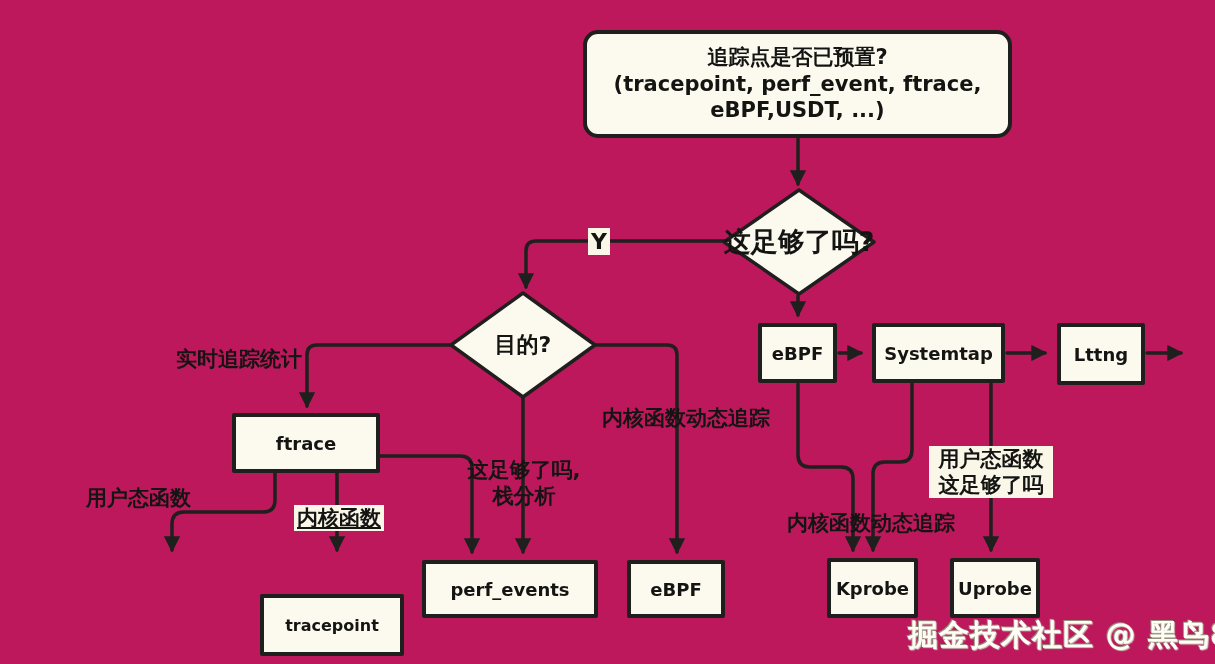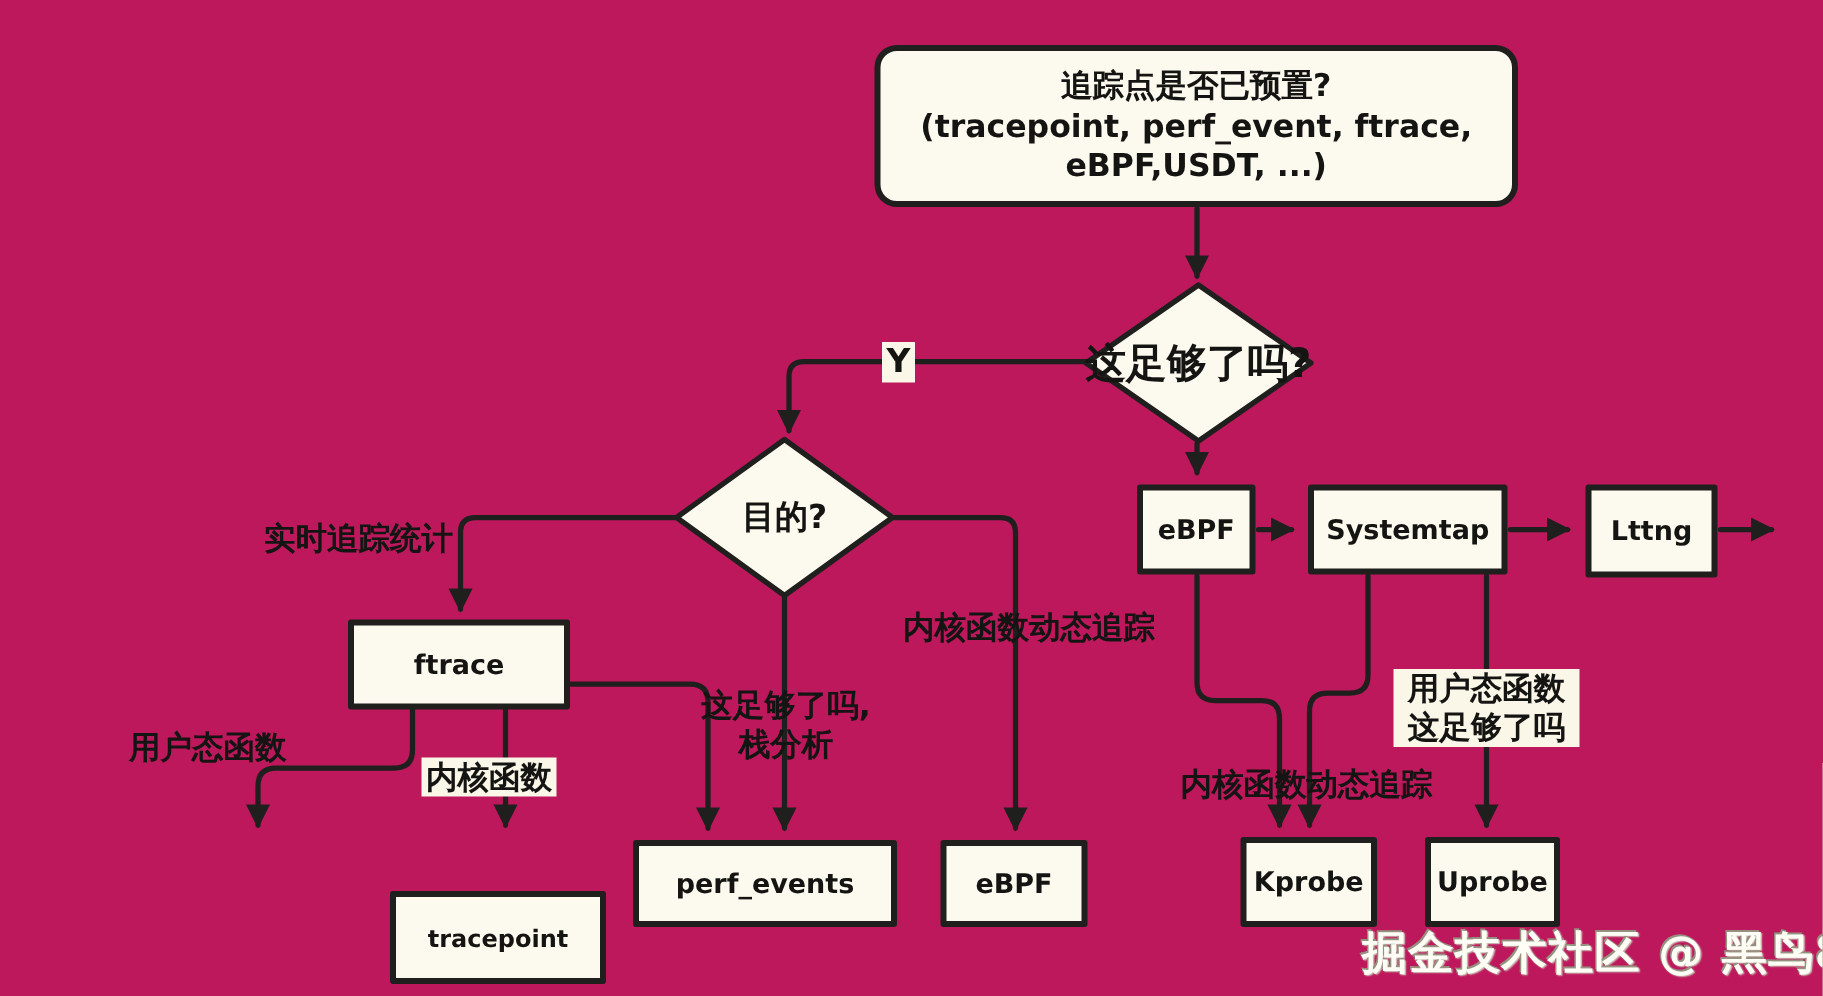--- a/index.html
+++ b/index.html
@@ -124,21 +124,21 @@
   <div class="box" style="left:627px; top:560px; width:98px; height:58px;">eBPF</div>
   <div class="box" style="left:758px; top:323px; width:79px; height:60px;">eBPF</div>
   <div class="box" style="left:872px; top:323px; width:133px; height:60px;">Systemtap</div>
   <div class="box" style="left:1057px; top:323px; width:88px; height:62px;">Lttng</div>
   <div class="box" style="left:827px; top:558px; width:91px; height:60px;">Kprobe</div>
   <div class="box" style="left:950px; top:558px; width:90px; height:60px;">Uprobe</div>
 
   <div class="lbl gap" style="left:588px; top:228px; font-size:22px;">Y</div>
   <div class="lbl" style="left:176px; top:346px;">实时追踪统计</div>
   <div class="lbl" style="left:86px; top:485px;">用户态函数</div>
-  <div class="lbl gap" style="left:281px; top:505px;">内核函数</div>
+  <div class="lbl gap" style="left:294px; top:505px;text-decoration:underline;">内核函数</div>
   <div class="lbl center" style="left:460px; top:457px; width:128px;">
     <div>这足够了吗,</div>
     <div>栈分析</div>
   </div>
   <div class="lbl" style="left:602px; top:405px;">内核函数动态追踪</div>
   <div class="lbl" style="left:787px; top:510px;">内核函数动态追踪</div>
   <div class="lbl gap center" style="left:929px; top:446px; width:118px;">
     <div>用户态函数</div>
     <div>这足够了吗</div>
   </div>

